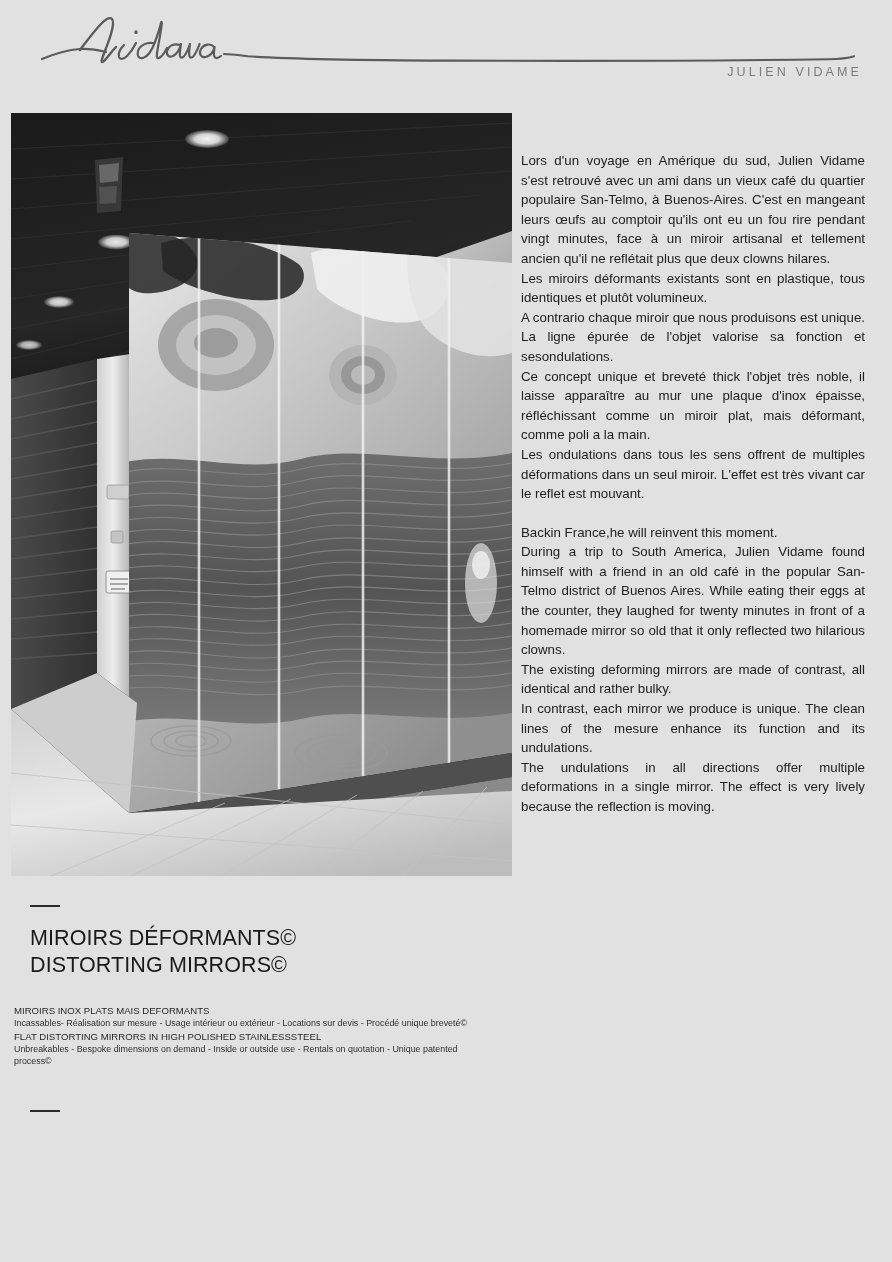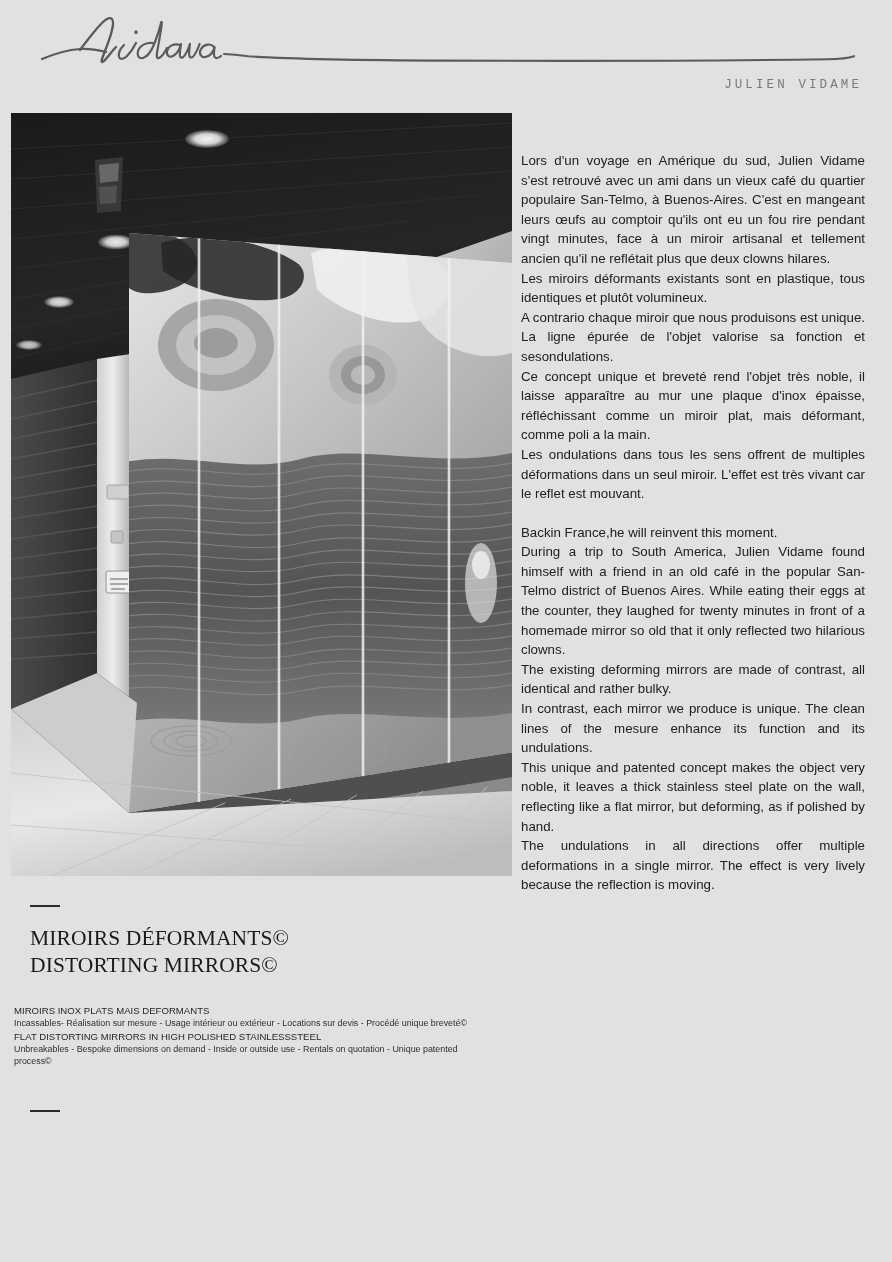--- a/index.html
+++ b/index.html
@@ -26,26 +26,26 @@
   #signature-logo {
     position: absolute;
     left: 28px;
     top: 14px;
     width: 840px;
     height: 56px;
   }
   #brand-name {
     position: absolute;
     right: 30px;
-    top: 78px;
+    top: 65px;
     font-size: 12.5px;
     letter-spacing: 3.1px;
     color: #7a7a7a;
     white-space: nowrap;
-    font-family: Liberation Mono, monospace;
+    font-family: Liberation Sans, sans-serif;
     margin-left: 20px;
   }
 
   
   #photo {
     position: absolute;
     left: 11px;
     top: 113px;
     width: 501px;
     height: 763px;
@@ -85,21 +85,20 @@
     margin: 0;
   }
   #title-fr, #title-en {
     font-size: 21.5px;
     line-height: 27px;
     color: #1a1a1a;
     font-weight: 400;
     letter-spacing: 0.1px;
     margin: 0;
     white-space: nowrap;
-    font-family: Liberation Serif, serif;
   }
   #title-fr { margin-top: 18px; }
 
   #fineprint {
     position: absolute;
     left: 14px;
     top: 1004px;
     width: 470px;
   }
   .fp-head {
@@ -321,30 +320,29 @@
         <line x1="0" y1="712" x2="501" y2="748"></line>
       </g>
     </g>
   </svg>
 </div>
 
 <div id="text-column">
   <p class="para">Lors d'un voyage en Amérique du sud, Julien Vidame s'est retrouvé avec un ami dans un vieux café du quartier populaire San-Telmo, à Buenos-Aires. C'est en mangeant leurs œufs au comptoir qu'ils ont eu un fou rire pendant vingt minutes, face à un miroir artisanal et tellement ancien qu'il ne reflétait plus que deux clowns hilares.</p>
   <p class="para">Les miroirs déformants existants sont en plastique, tous identiques et plutôt volumineux.</p>
   <p class="para">A contrario chaque miroir que nous produisons est unique. La ligne épurée de l'objet valorise sa fonction et sesondulations.</p>
-  <p class="para">Ce concept unique et breveté rend l'objet très noble, il laisse apparaître au mur une plaque d'inox épaisse, réfléchissant comme un miroir plat, mais déformant, comme poli a la main.</p>
+  <p class="para">Ce concept unique et breveté thick l'objet très noble, il laisse apparaître au mur une plaque d'inox épaisse, réfléchissant comme un miroir plat, mais déformant, comme poli a la main.</p>
   <p class="para">Les ondulations dans tous les sens offrent de multiples déformations dans un seul miroir. L'effet est très vivant car le reflet est mouvant.</p>
 
   <div class="gap"></div>
 
   <p class="para">Backin France,he will reinvent this moment.</p>
   <p class="para">During a trip to South America, Julien Vidame found himself with a friend in an old café in the popular San-Telmo district of Buenos Aires. While eating their eggs at the counter, they laughed for twenty minutes in front of a homemade mirror so old that it only reflected two hilarious clowns.</p>
   <p class="para">The existing deforming mirrors are made of contrast, all identical and rather bulky.</p>
   <p class="para">In contrast, each mirror we produce is unique. The clean lines of the mesure enhance its function and its undulations.</p>
-  <p class="para">This unique and patented concept makes the object very noble, it leaves a thick stainless steel plate on the wall, reflecting like a flat mirror, but deforming, as if polished by hand.</p>
   <p class="para">The undulations in all directions offer multiple deformations in a single mirror. The effect is very lively because the reflection is moving.</p>
 </div>
 
 <div id="title-block">
   <div class="rule-dash"></div>
   <div id="title-fr">MIROIRS DÉFORMANTS©</div>
   <div id="title-en">DISTORTING MIRRORS©</div>
 </div>
 
 <div id="fineprint">

